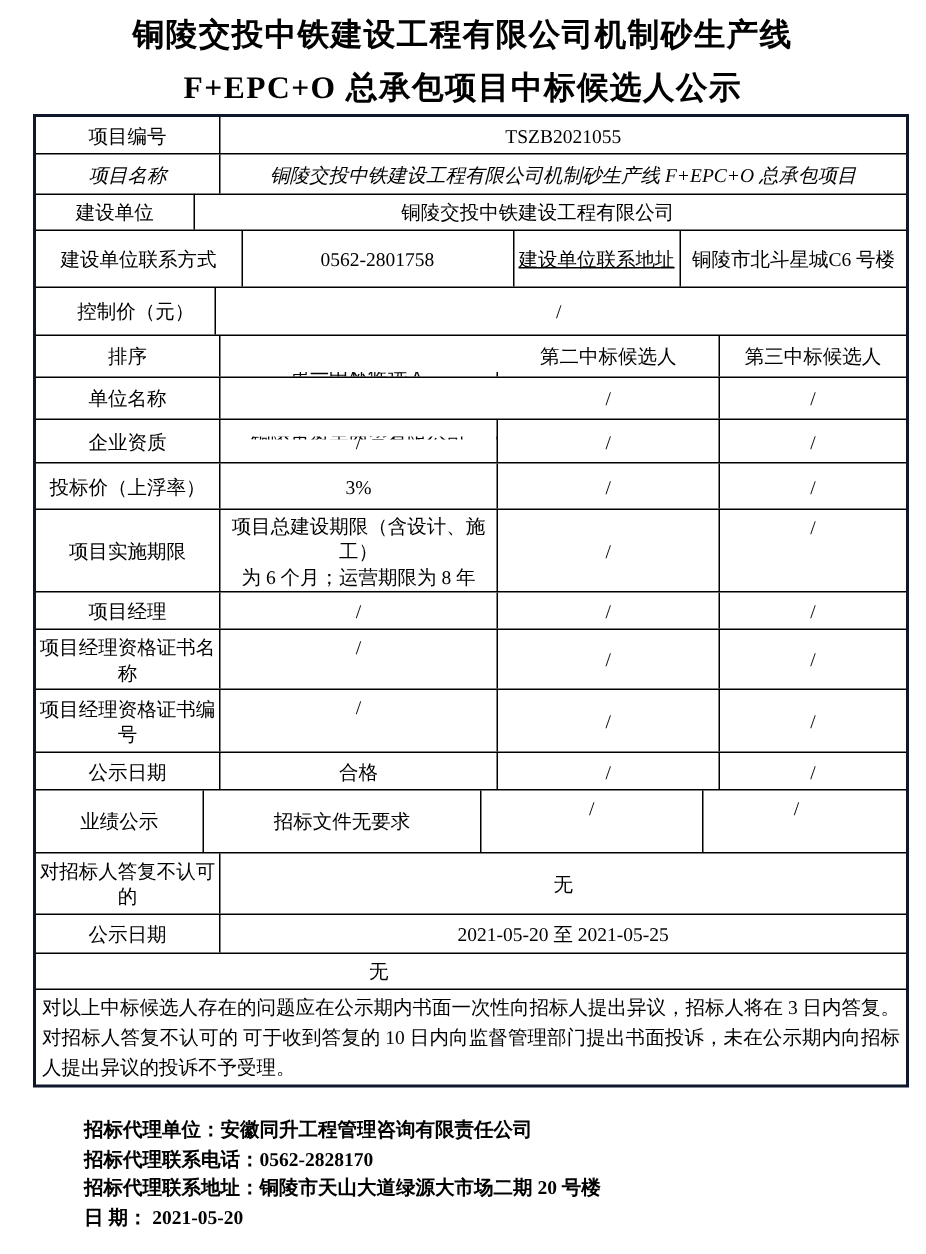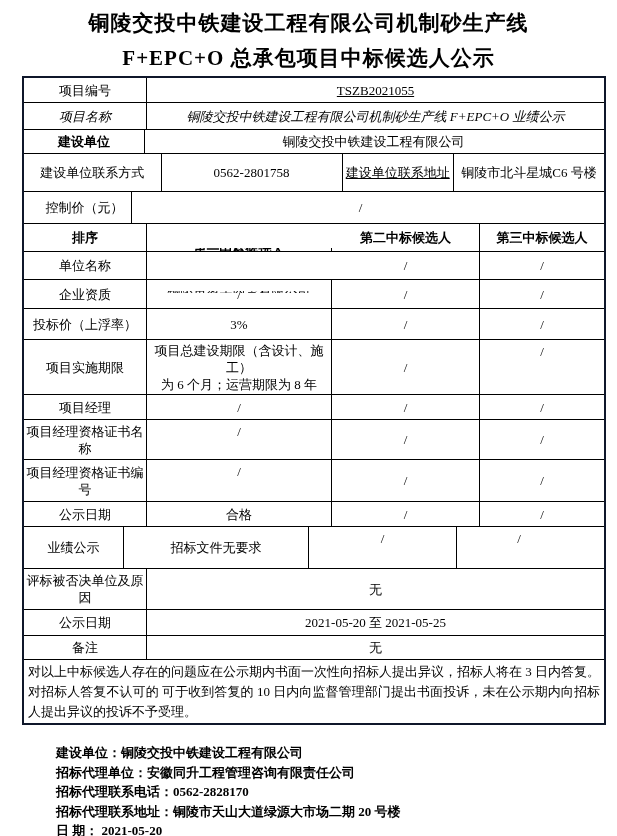--- a/index.html
+++ b/index.html
@@ -41,41 +41,41 @@
 <div class="page">
 
   <div class="title">
     <div>铜陵交投中铁建设工程有限公司机制砂生产线</div>
     <div>F+EPC+O 总承包项目中标候选人公示</div>
   </div>
 
   <div class="doc-table" id="doc-table">
       <div class="row" style="height: 25px;">
         <div class="cell" style="width: 123px;">项目编号</div>
-        <div class="cell" style="width: 457px; text-decoration: underline;">TSZB2021055</div>
+        <div class="cell" style="width: 457px;">TSZB2021055</div>
       </div>
       <div class="row" style="height: 27px; font-style: italic;">
         <div class="cell" style="width: 123px;">项目名称</div>
-        <div class="cell" style="width: 457px;">铜陵交投中铁建设工程有限公司机制砂生产线 F+EPC+O 业绩公示</div>
+        <div class="cell" style="width: 457px;">铜陵交投中铁建设工程有限公司机制砂生产线 F+EPC+O 总承包项目</div>
       </div>
       <div class="row" style="height: 24px;">
-        <div class="cell" style="width: 121px; font-weight: bold;">建设单位</div>
+        <div class="cell" style="width: 106px;">建设单位</div>
         <div class="cell" style="width: 457px;">铜陵交投中铁建设工程有限公司</div>
       </div>
       <div class="row" style="height: 38px;">
         <div class="cell" style="width: 142px;">建设单位联系方式</div>
         <div class="cell" style="width: 187px;">0562-2801758</div>
         <div class="cell" style="width: 115px; text-decoration: underline;">建设单位联系地址</div>
         <div class="cell" style="width: 155px;">铜陵市北斗星城C6 号楼</div>
       </div>
       <div class="row" style="height: 32px;">
-        <div class="cell" style="width: 108px; padding-left: 16px;">控制价（元）</div>
+        <div class="cell" style="width: 120px; padding-left: 16px;">控制价（元）</div>
         <div class="cell" style="width: 457px;">/</div>
       </div>
-      <div class="row" style="height: 28px; font-weight: bold;">
+      <div class="row" style="height: 28px;">
         <div class="cell" style="width: 123px;">排序</div>
         <div class="cell" style="width: 185px; margin-top: 24px;">第一中标候选人</div>
         <div class="cell" style="width: 148px;">第二中标候选人</div>
         <div class="cell" style="width: 124px;">第三中标候选人</div>
       </div>
       <div class="row" style="height: 28px;">
         <div class="cell" style="width: 123px;">单位名称</div>
         <div class="cell" style="width: 185px; margin-top: 39px;">铜陵市盈宇商贸有限公司</div>
         <div class="cell" style="width: 148px;">/</div>
         <div class="cell" style="width: 124px;">/</div>
@@ -117,43 +117,41 @@
         <div class="cell" style="width: 148px;">/</div>
         <div class="cell" style="width: 124px;">/</div>
       </div>
       <div class="row" style="height: 25px;">
         <div class="cell" style="width: 123px;">公示日期</div>
         <div class="cell" style="width: 185px;">合格</div>
         <div class="cell" style="width: 148px;">/</div>
         <div class="cell" style="width: 124px;">/</div>
       </div>
       <div class="row" style="height: 42px;">
-        <div class="cell" style="width: 100px;">业绩公示</div>
+        <div class="cell" style="width: 112px;">业绩公示</div>
         <div class="cell" style="width: 185px;">招标文件无要求</div>
         <div class="cell vtop" style="width: 148px;">/</div>
         <div class="cell vtop" style="width: 124px;">/</div>
       </div>
       <div class="row" style="height: 41px;">
-        <div class="cell" style="width: 123px;">评标被否决单位及原因</div>
+        <div class="cell" style="width: 123px;">对招标人答复不认可的</div>
         <div class="cell" style="width: 457px;">无</div>
       </div>
       <div class="row" style="height: 26px;">
         <div class="cell" style="width: 123px;">公示日期</div>
         <div class="cell" style="width: 457px;">2021-05-20 至 2021-05-25</div>
       </div>
       <div class="row" style="height: 24px;">
-        <div class="cell" style="width: 123px;">备注</div>
         <div class="cell" style="width: 457px;">无</div>
       </div>
       <div class="row" style="height: 63px;">
         <div class="cell notice" style="width: 580px;">对以上中标候选人存在的问题应在公示期内书面一次性向招标人提出异议，招标人将在 3 日内答复。对招标人答复不认可的 可于收到答复的 10 日内向监督管理部门提出书面投诉，未在公示期内向招标人提出异议的投诉不予受理。</div>
       </div>
     </div>
 
   <div class="footer">
-    <div>建设单位：铜陵交投中铁建设工程有限公司</div>
     <div>招标代理单位：安徽同升工程管理咨询有限责任公司</div>
     <div>招标代理联系电话：0562-2828170</div>
     <div>招标代理联系地址：铜陵市天山大道绿源大市场二期 20 号楼</div>
     <div>日 期：  2021-05-20</div>
   </div>
 
 </div>
 
 </body></html>

